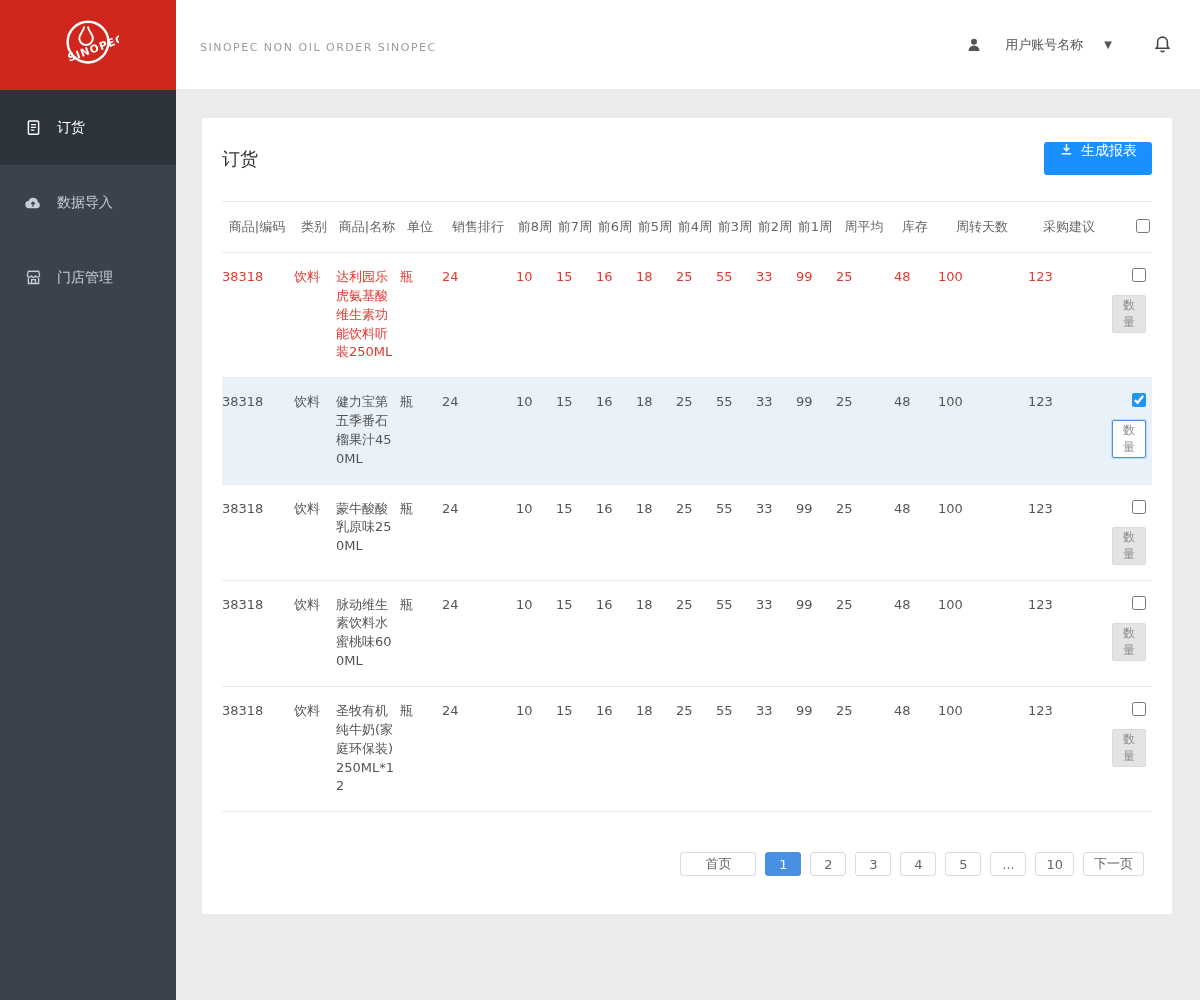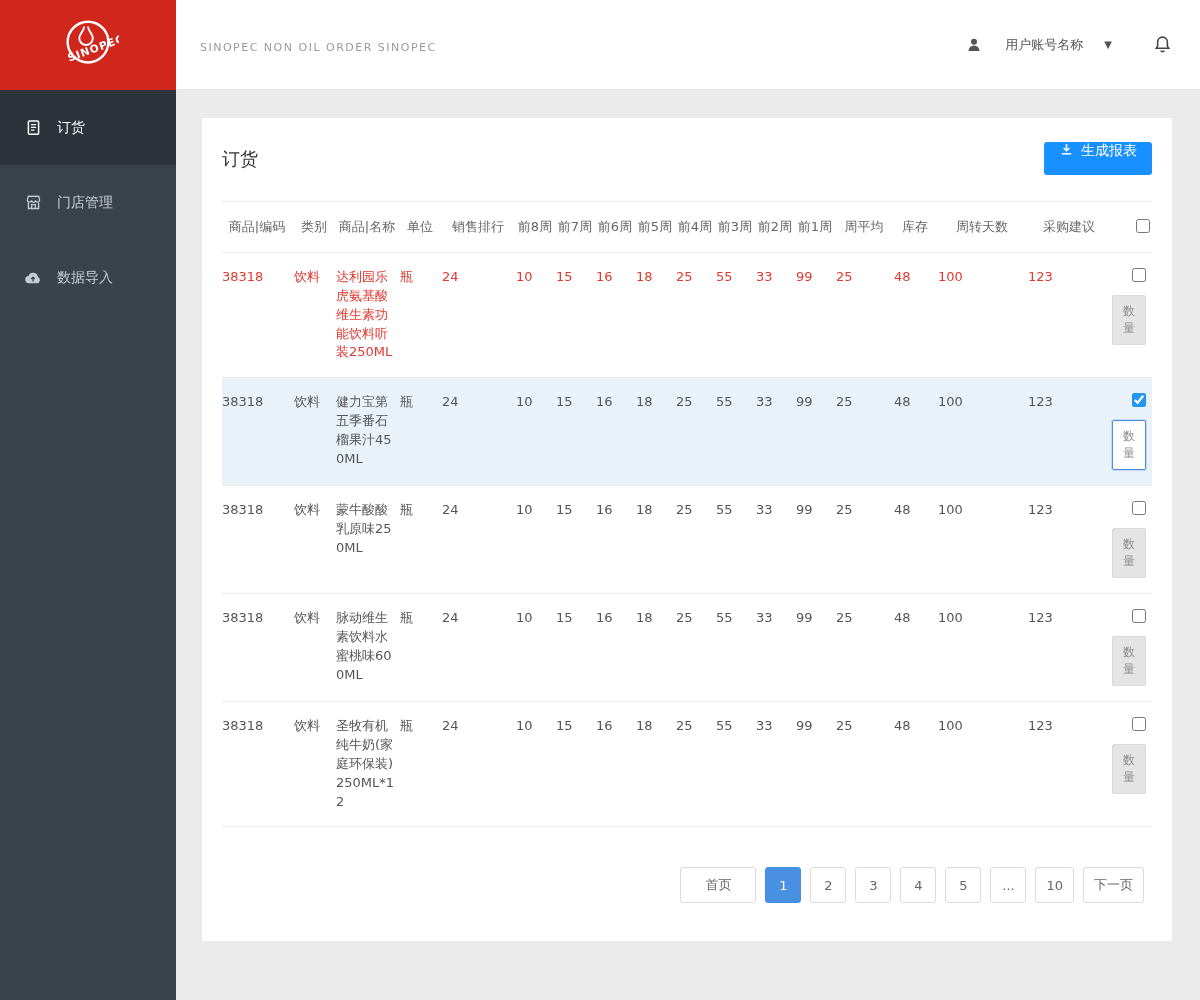--- a/index.html
+++ b/index.html
@@ -33,26 +33,26 @@
   
   .table-wrap { padding:0 20px; }
   table { width:100%; border-collapse:collapse; table-layout:fixed; font-size:13px; color:#555; }
   thead th { font-weight:normal; color:#666; text-align:center; padding:16px 2px 16px 0; border-top:1px solid #ececec; border-bottom:1px solid #ececec; vertical-align:middle; }
   tbody td { padding:15px 4px 15px 0; border-bottom:1px solid #ececec; vertical-align:top; line-height:1.45; word-break:break-all; }
   tr.row--red td { color:#e0392f; }
   tr.row--selected td { background:#eaf2f9; }
   .check-cell { text-align:right; }
   .check-col-inner { display:flex; flex-direction:column; align-items:flex-end; gap:13px; padding-right:2px; }
   input[type=checkbox] { width:14px; height:14px; accent-color:#2196f3; cursor:pointer; }
-  .qty-btn { background:#e4e4e4; border:1px solid #dadada; color:#8d8d8d; font-size:12px; padding:7px 7px; border-radius:2px; cursor:pointer; font-family:inherit; }
+  .qty-btn { background:#e4e4e4; border:1px solid #dadada; color:#8d8d8d; font-size:12px; padding:1px 7px; border-radius:2px; cursor:pointer; font-family:inherit; }
   .qty-btn.focused { background:#fff; border:1px solid #4a90e2; box-shadow:0 0 0 1px rgba(74,144,226,.25); }
 
   
   .pagination { display:flex; justify-content:flex-end; align-items:center; gap:9px; padding:40px 28px 10px 0; }
-  .page-btn { min-width:36px; height:36px; background:#fff; border:1px solid #dcdcdc; color:#666; font-size:13px; border-radius:3px; cursor:pointer; padding:0 10px; font-family:inherit; }
+  .page-btn { min-width:36px; height:24px; background:#fff; border:1px solid #dcdcdc; color:#666; font-size:13px; border-radius:3px; cursor:pointer; padding:0 10px; font-family:inherit; }
   .page-btn.wide { padding:0 24px; }
   .page-btn.active { background:#4a90e2; border-color:#4a90e2; color:#fff; }
 </style>
 </head>
 <body>
 
 <div class="topbar">
   <div class="logo-box">
     <svg width="62" height="62" viewBox="0 0 64 64">
       <circle cx="32" cy="29" r="21" fill="none" stroke="#fff" stroke-width="2.5"></circle>
@@ -86,37 +86,37 @@
     <span class="ic">
       <svg width="17" height="17" viewBox="0 0 16 16">
           <rect x="3.2" y="1.8" width="9.6" height="12.6" rx="1" fill="none" stroke="currentColor" stroke-width="1.4"></rect>
           <path d="M5.6 5.3h4.8M5.6 7.9h4.8M5.6 10.5h3.2" stroke="currentColor" stroke-width="1.2"></path>
         </svg>
     </span>
     <span>订货</span>
   </div>
   <div class="side-item">
     <span class="ic">
+      <svg width="18" height="18" viewBox="0 0 16 16">
+          <path d="M4.6 12.6a3.2 3.2 0 0 1-.5-6.4 4.2 4.2 0 0 1 8.2 1 2.8 2.8 0 0 1-.6 5.4z" fill="currentColor"></path>
+          <path d="M8 11.2V7.4M6.4 8.8L8 7.2l1.6 1.6" fill="none" stroke="#3a424c" stroke-width="1.2"></path>
+        </svg>
+    </span>
+    <span>数据导入</span>
+  </div>
+  <div class="side-item">
+    <span class="ic">
       <svg width="17" height="17" viewBox="0 0 16 16">
           <path d="M2.6 2.2h10.8" stroke="currentColor" stroke-width="1.4"></path>
           <path d="M3 2.5L2.3 5.6a1.9 1.9 0 0 0 3.8.3 1.9 1.9 0 0 0 3.8 0 1.9 1.9 0 0 0 3.8-.3L13 2.5" fill="none" stroke="currentColor" stroke-width="1.2"></path>
           <path d="M3.2 8.2v5.4h9.6V8.2" fill="none" stroke="currentColor" stroke-width="1.3"></path>
           <path d="M6.2 13.6V10h3.6v3.6" fill="none" stroke="currentColor" stroke-width="1.2"></path>
         </svg>
     </span>
     <span>门店管理</span>
-  </div>
-  <div class="side-item">
-    <span class="ic">
-      <svg width="18" height="18" viewBox="0 0 16 16">
-          <path d="M4.6 12.6a3.2 3.2 0 0 1-.5-6.4 4.2 4.2 0 0 1 8.2 1 2.8 2.8 0 0 1-.6 5.4z" fill="currentColor"></path>
-          <path d="M8 11.2V7.4M6.4 8.8L8 7.2l1.6 1.6" fill="none" stroke="#3a424c" stroke-width="1.2"></path>
-        </svg>
-    </span>
-    <span>数据导入</span>
   </div>
 </div>
 
 <div class="main">
   <div class="card">
     <div class="card-head">
       <div class="page-title">订货</div>
       <button class="report-btn">
         <svg width="15" height="15" viewBox="0 0 16 16">
           <path d="M8 2v7M5 6.3L8 9.3l3-3" fill="none" stroke="#fff" stroke-width="1.6"></path>

